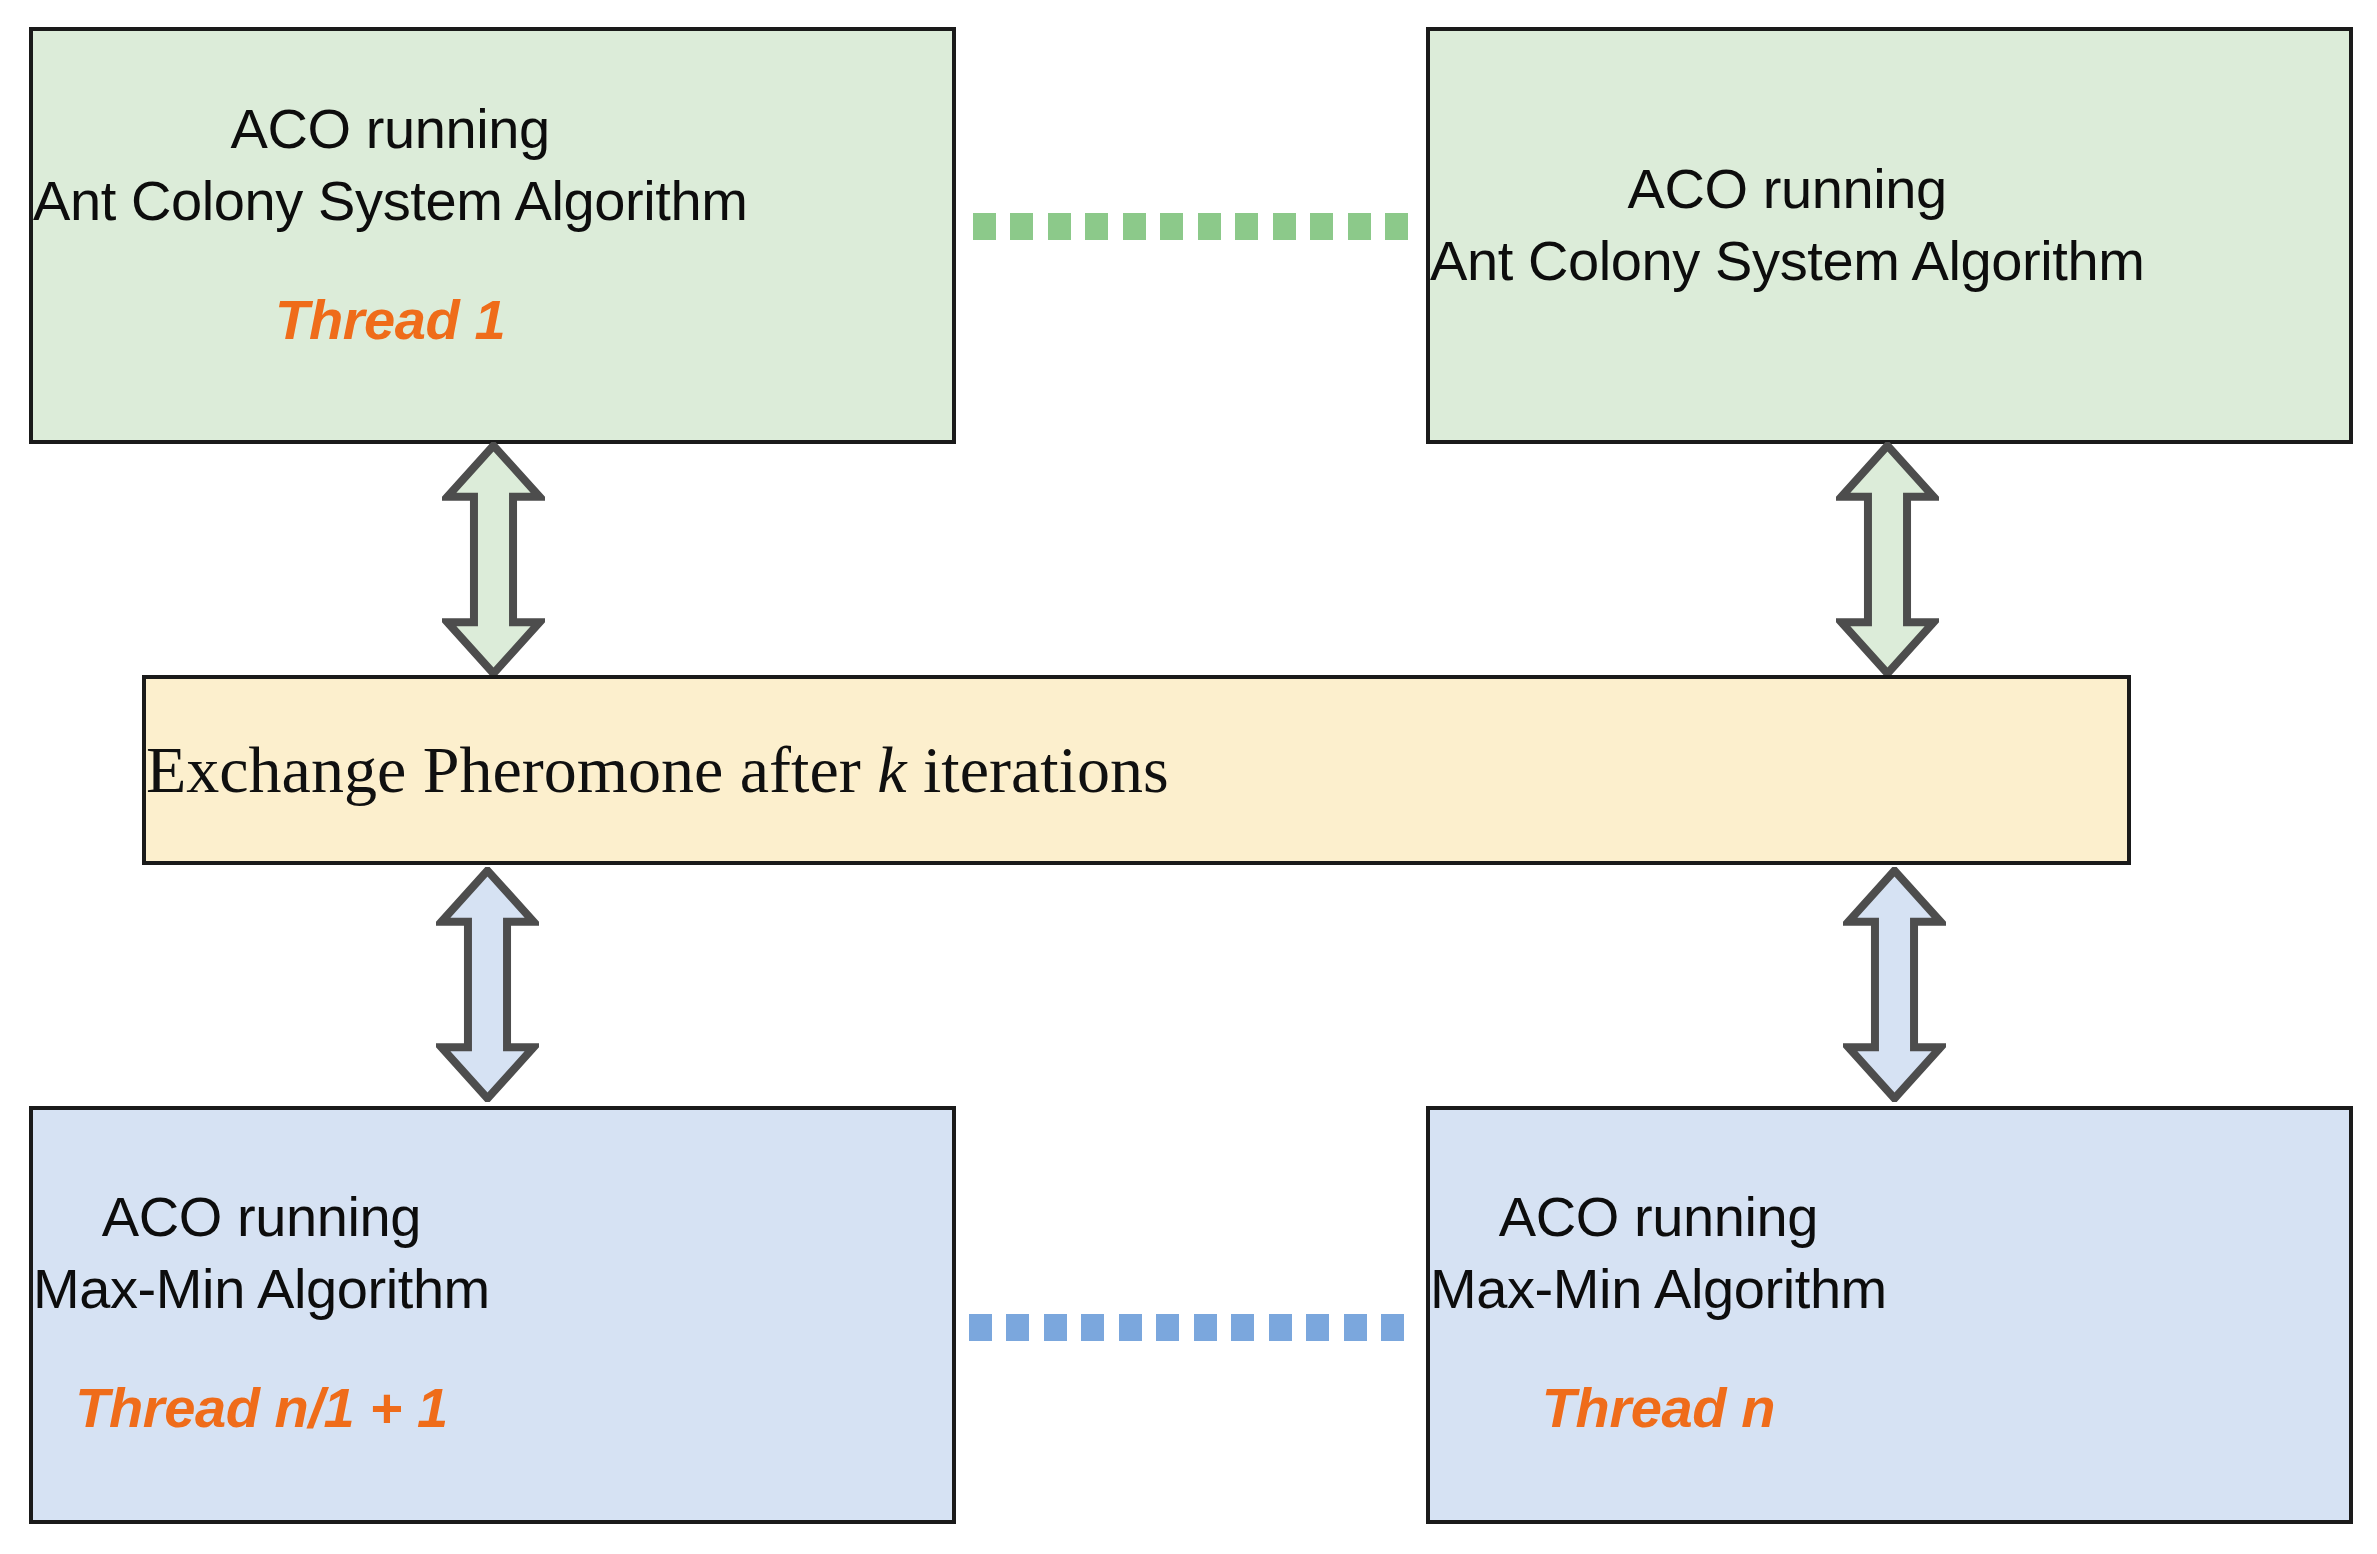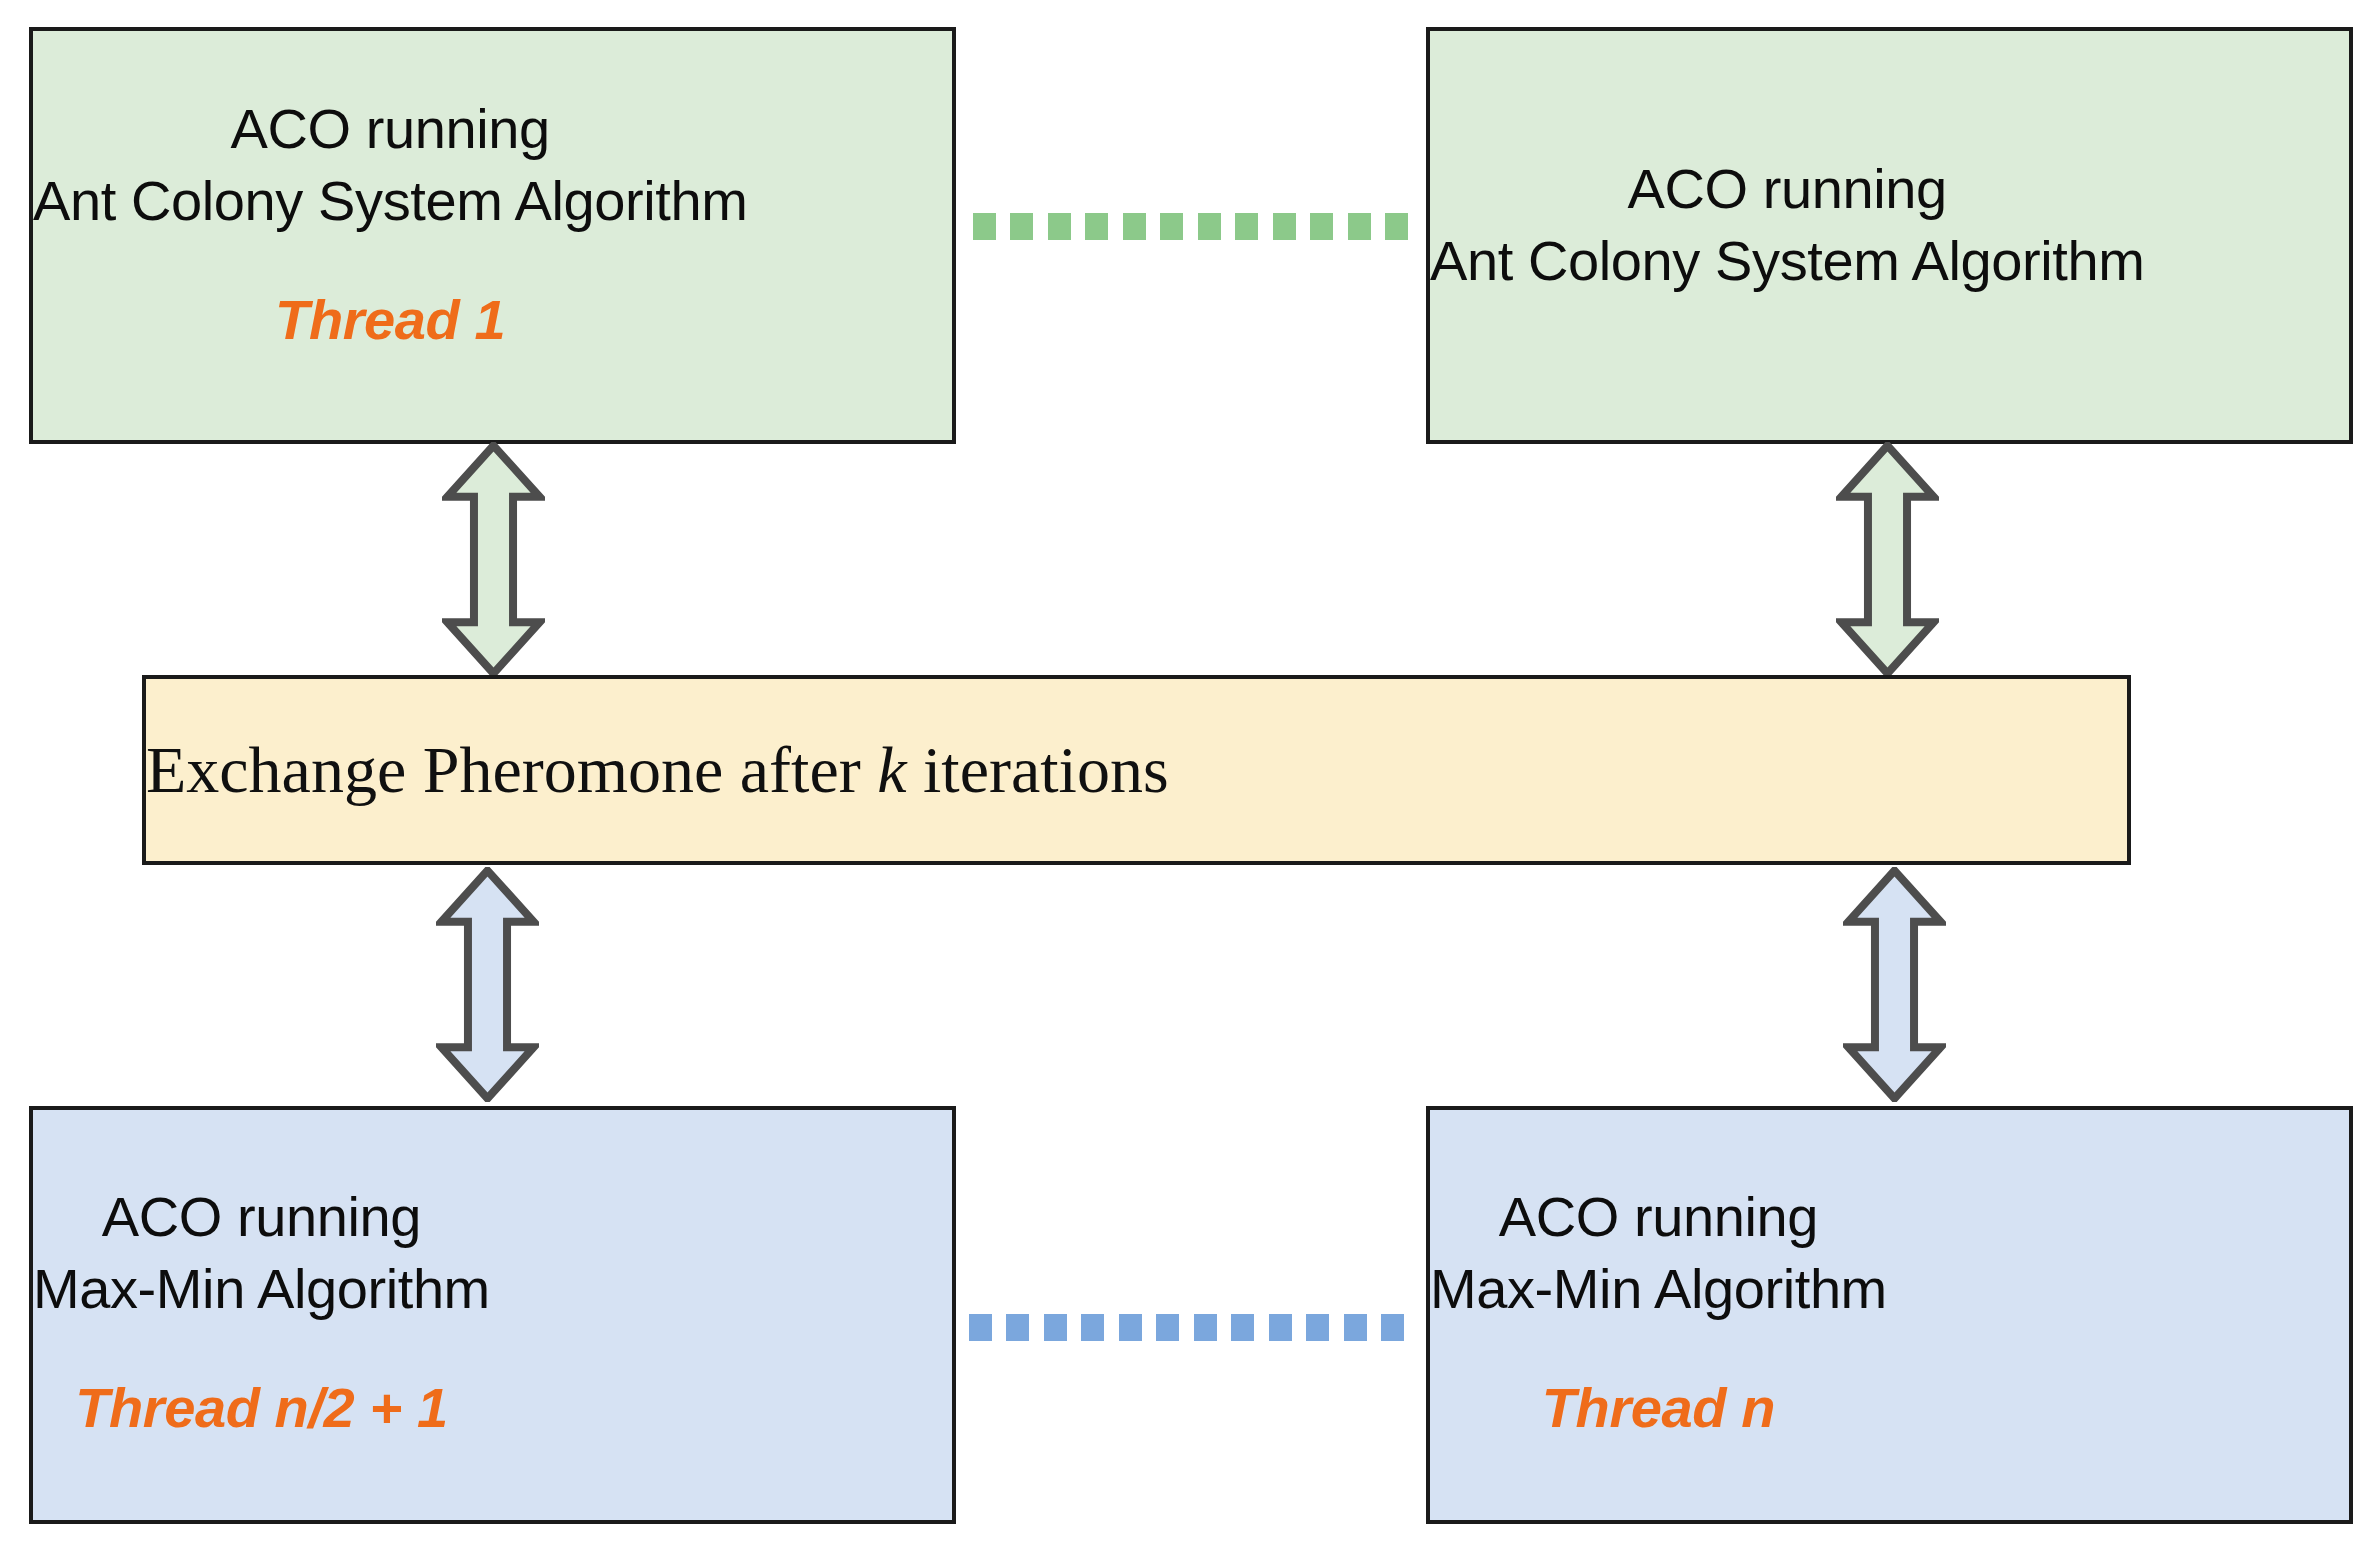--- a/index.html
+++ b/index.html
@@ -175,21 +175,21 @@
   <div class="arrow" style="left:1843px; top:867px; width:103px; height:235px;">
     <svg viewBox="0 0 116 266" preserveAspectRatio="none">
       <polygon points="58,4 110,62 80,62 80,204 110,204 58,262 6,204 36,204 36,62 6,62" fill="#d6e2f3" stroke="#4d4d4d" stroke-width="9" stroke-linejoin="miter"></polygon>
     </svg>
   </div>
 
   <div class="box blue" id="box-mm-threadn2p1" style="left:29px; top:1106px; width:927px; height:418px;">
     <div class="stack">
       <div class="box-line">ACO running</div>
       <div class="box-line">Max-Min Algorithm</div>
-      <div class="box-thread">Thread n/2 + 1</div>
+      <div class="box-thread">Thread n/1 + 1</div>
     </div>
   </div>
 
   <div class="dash-line blue-dash" style="left:969px; top:1314px; width:435px; height:26.5px;">
     <span class="dash"></span>
     <span class="dash"></span>
     <span class="dash"></span>
     <span class="dash"></span>
     <span class="dash"></span>
     <span class="dash"></span>

